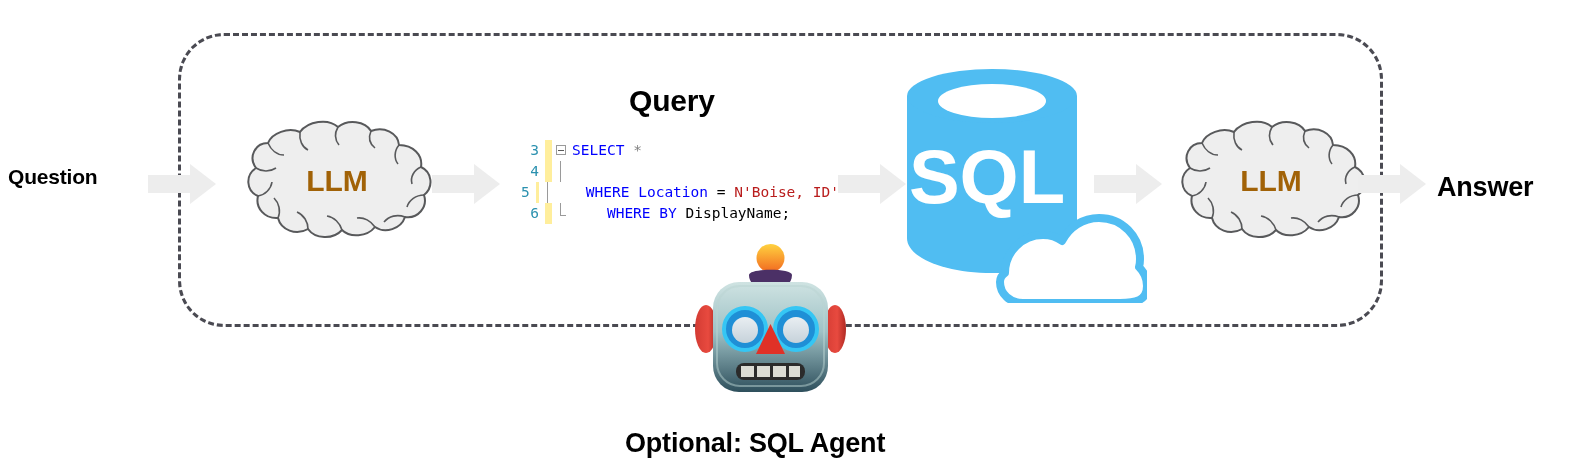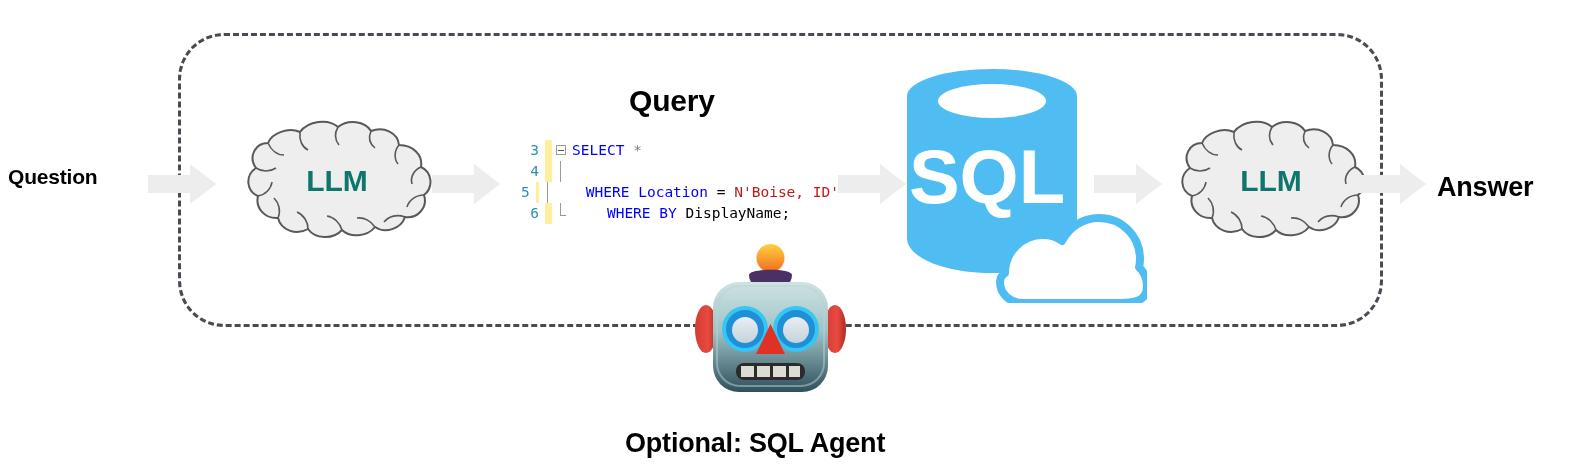--- a/index.html
+++ b/index.html
@@ -87,21 +87,21 @@
     left: 0;
     top: 0;
     width: 198px;
     height: 122px;
     display: flex;
     align-items: center;
     justify-content: center;
     font-family: "Liberation Sans", sans-serif;
     font-weight: bold;
     font-size: 30px;
-    color: #0f766e;
+    color: #a16207;
     padding-top: 4px;
     box-sizing: border-box;
   }
 
   
   #code-block {
     position: absolute;
     left: 519px;
     top: 140px;
     width: 320px;

